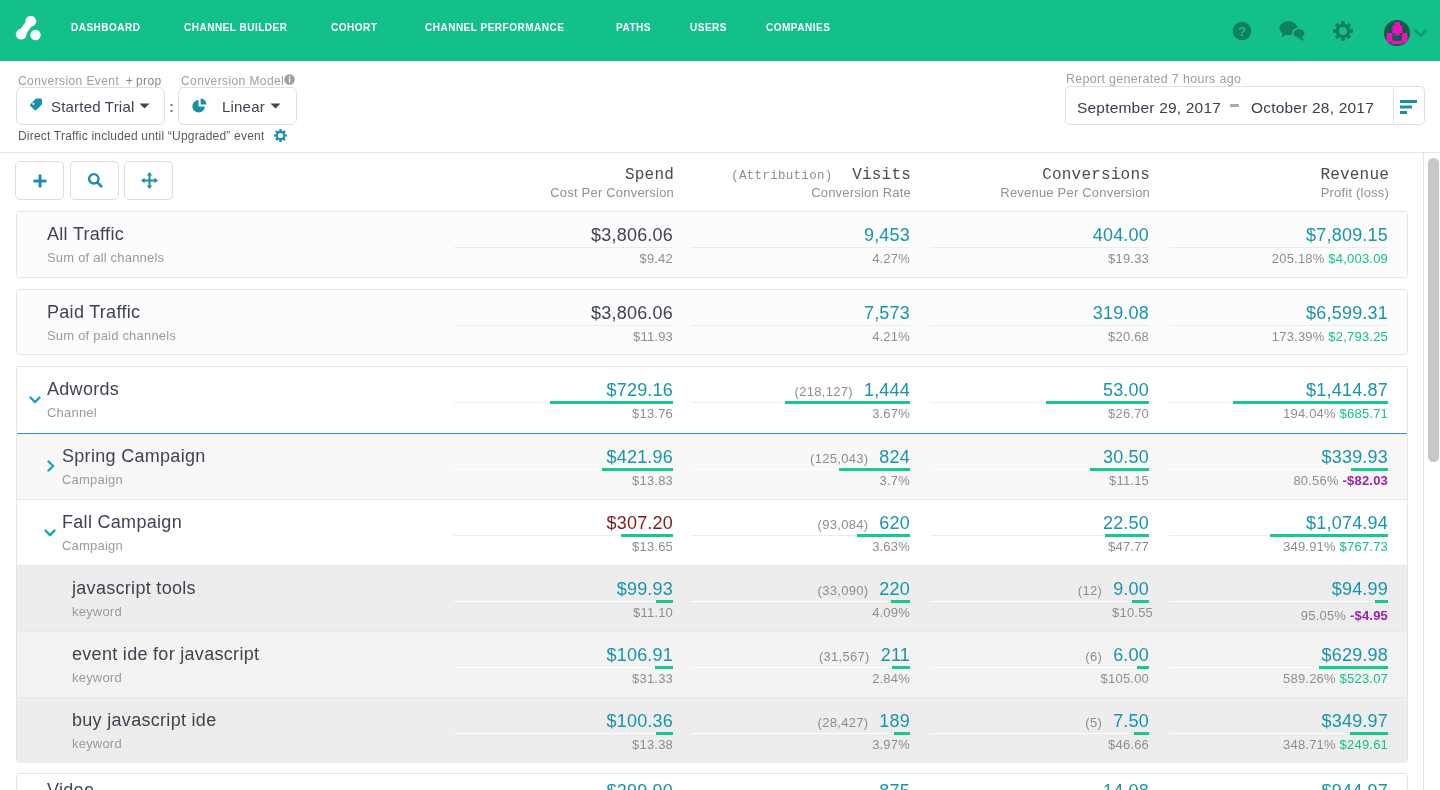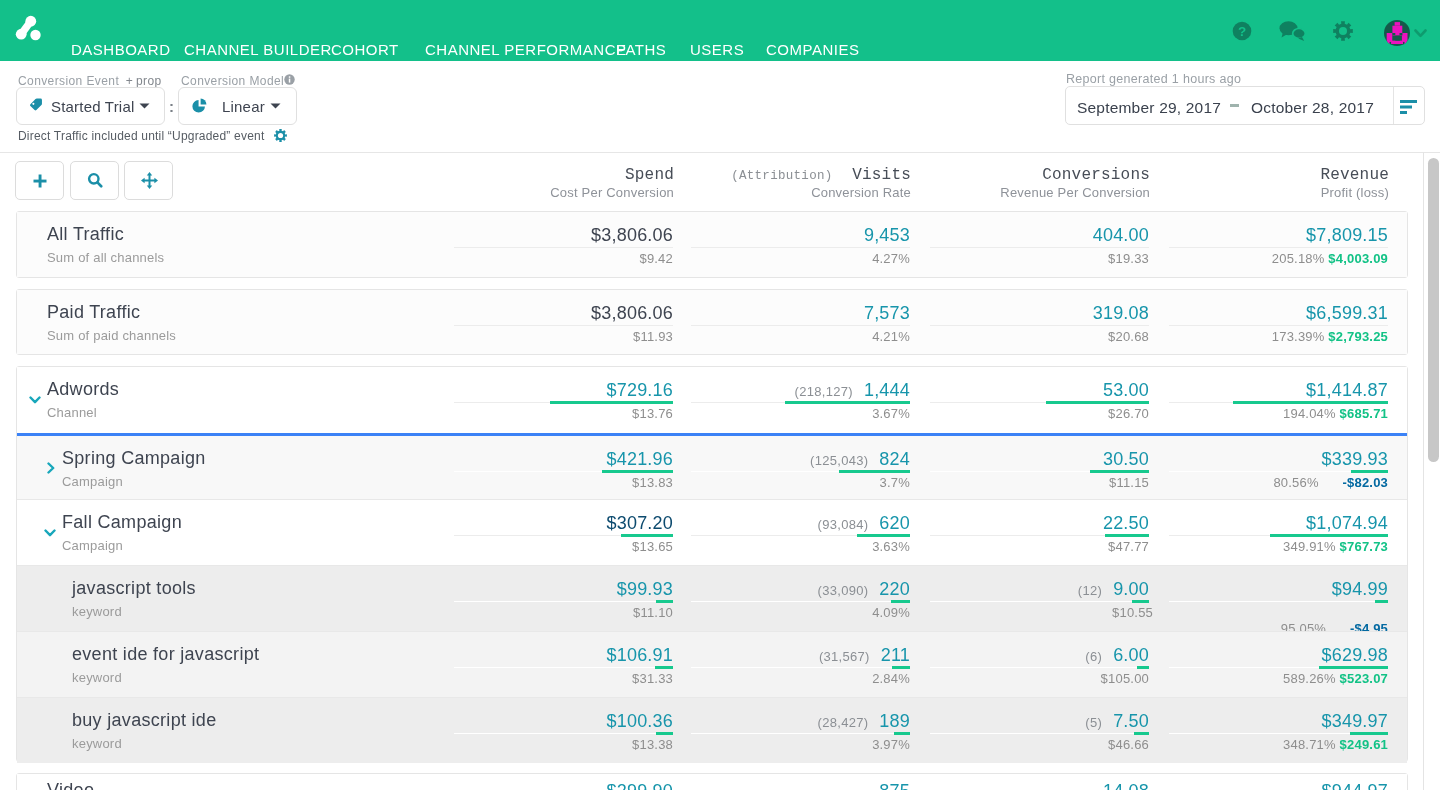--- a/index.html
+++ b/index.html
@@ -1,36 +1,36 @@
 <!DOCTYPE html>
 <html><head><meta charset="utf-8"><style>
 *{margin:0;padding:0;box-sizing:border-box;}
 body{font-family:"Liberation Sans",sans-serif;background:#fff;}
 #page{position:relative;width:1440px;height:790px;overflow:hidden;background:#fff;}
 .abs{position:absolute;}
 #nav{position:absolute;left:0;top:0;width:1440px;height:61px;background:#13c08a;}
-.navitem{position:absolute;top:42px;font-size:15px;font-weight:400;letter-spacing:0.5px;color:#fff;line-height:1;}
+.navitem{position:absolute;top:23px;font-size:10px;font-weight:700;letter-spacing:0.5px;color:#fff;line-height:1;}
 .lbl{position:absolute;font-size:12px;letter-spacing:.4px;color:#9aa0a6;line-height:1;}
 .box{position:absolute;background:#fff;border:1px solid #e0e0e0;border-radius:6px;}
 .boxtxt{position:absolute;font-size:15px;color:#3e4450;line-height:1;letter-spacing:.2px;}
 .btn{position:absolute;width:49px;height:39px;background:#fff;border:1px solid #dcdcdc;border-radius:5px;}
 .hl{position:absolute;font-size:16px;color:#474d57;line-height:1;letter-spacing:.2px;font-family:Liberation Mono, monospace;}
 .hs{position:absolute;font-size:13px;color:#8e9299;line-height:1;letter-spacing:.2px;}
 .card{position:absolute;left:16px;width:1392px;background:#fcfcfc;border:1px solid #e5e5e5;border-radius:3px;}
 .row{position:absolute;left:0;width:100%;height:66px;}
 .rt{position:absolute;top:13px;font-size:18px;color:#3e4450;line-height:1;letter-spacing:.3px;}
 .rs{position:absolute;top:39px;font-size:13px;color:#9b9b9b;line-height:1;letter-spacing:.2px;}
 .vl{position:absolute;top:14px;line-height:1;white-space:nowrap;}
 .v{font-size:18px;letter-spacing:.2px;}
 .imp{font-size:13px;color:#8b8f94;letter-spacing:.3px;margin-right:11px;}
 .sub{position:absolute;top:40px;font-size:13px;color:#8e8e8e;line-height:1;letter-spacing:.2px;white-space:nowrap;}
 .track{position:absolute;top:35px;height:1px;width:219px;}
 .fill{position:absolute;top:34px;height:3px;background:#17c98e;}
-.pg{font-weight:700;color:#12c286;}
-.pr{font-weight:700;color:#0369a1;margin-left:20px;}
+.pg{font-weight:400;color:#12c286;}
+.pr{font-weight:700;color:#a21caf;}
 .pct{color:#8e8e8e;}
 </style></head><body>
 <div id="page">
 
 <div id="nav">
 <svg class="abs" style="left:0px;top:0px" width="60" height="50" viewBox="0 0 60 50">
         <line x1="30.6" y1="21.4" x2="21.4" y2="34" stroke="#fff" stroke-width="7.4"></line>
         <circle cx="30.8" cy="21.2" r="5.4" fill="#fff"></circle>
         <circle cx="21.2" cy="34.2" r="5.4" fill="#fff"></circle>
         <circle cx="35.5" cy="35" r="5.2" fill="#fff"></circle>
@@ -109,21 +109,21 @@
     </svg>
 <div class="boxtxt" style="left:222px;top:99px">Linear</div>
 <svg class="abs" style="left:270px;top:103px" width="11" height="6" viewBox="0 0 11 6">
       <path d="M0.5,0.5 h10 l-5,5 z" fill="#3e4450"></path>
     </svg>
 <div class="abs" style="left:18px;top:130px;font-size:12px;color:#565c63;letter-spacing:.2px;line-height:1">Direct Traffic included until “Upgraded” event</div>
 <div class="abs" style="left:274px;top:128px"><svg width="13" height="13" viewBox="0 0 13 13">
         <path d="M5.23,0.12 L7.77,0.12 L7.59,1.75 L9.09,2.37 L10.11,1.10 L11.90,2.89 L10.63,3.91 L11.25,5.41 L12.88,5.23 L12.88,7.77 L11.25,7.59 L10.63,9.09 L11.90,10.11 L10.11,11.90 L9.09,10.63 L7.59,11.25 L7.77,12.88 L5.23,12.88 L5.41,11.25 L3.91,10.63 L2.89,11.90 L1.10,10.11 L2.37,9.09 L1.75,7.59 L0.12,7.77 L0.12,5.23 L1.75,5.41 L2.37,3.91 L1.10,2.89 L2.89,1.10 L3.91,2.37 L5.41,1.75 Z" fill="#1b8fa8" fill-rule="evenodd"></path>
         <circle cx="6.5" cy="6.5" r="2.60" fill="#fff"></circle>
       </svg></div>
-<div class="abs" style="left:1066px;top:73px;font-size:12.5px;color:#9aa0a6;letter-spacing:.3px;line-height:1">Report generated 1 hours ago</div>
+<div class="abs" style="left:1066px;top:73px;font-size:12.5px;color:#9aa0a6;letter-spacing:.3px;line-height:1">Report generated 7 hours ago</div>
 <div class="box" style="left:1065px;top:86px;width:360px;height:39px;border-radius:5px"></div>
 <div class="abs" style="left:1077px;top:100px;font-size:15.5px;color:#3a414d;letter-spacing:.2px;line-height:1">September 29, 2017</div>
 <div class="abs" style="left:1230px;top:104px;width:9px;height:3px;background:#9fb3ad"></div>
 <div class="abs" style="left:1251px;top:100px;font-size:15.5px;color:#3a414d;letter-spacing:.2px;line-height:1">October 28, 2017</div>
 <div class="abs" style="left:1393px;top:87px;width:1px;height:37px;background:#e4e4e4"></div>
 <svg class="abs" style="left:1400px;top:100px" width="18" height="14" viewBox="0 0 18 14">
       <rect x="0" y="0" width="17" height="3" fill="#1b8fa8"></rect>
       <rect x="0" y="5.5" width="12" height="3" fill="#1b8fa8"></rect>
       <rect x="0" y="11" width="7" height="3" fill="#1b8fa8"></rect>
     </svg>
@@ -212,21 +212,21 @@
         <div class="sub" style="right:497px;top:40px">3.67%</div>
         <div class="track" style="right:258px;top:35px;background:#ececec"></div>
         <div class="fill" style="right:258px;top:34px;width:103px"></div>
         <div class="vl" style="right:258px;top:14px"><span></span><span class="v" style="color:#1795ab">53.00</span></div>
         <div class="sub" style="right:258px;top:40px">$26.70</div>
         <div class="track" style="right:19px;top:35px;background:#ececec"></div>
         <div class="fill" style="right:19px;top:34px;width:155px"></div>
         <div class="vl" style="right:19px;top:14px"><span></span><span class="v" style="color:#1795ab">$1,414.87</span></div>
         <div class="sub" style="right:19px;top:40px"><span class="pct">194.04%</span> <span class="pg">$685.71</span></div>
       </div>
-<div class="row" style="top:66px;height:66px;background:#f8f8f8;border-top:3px solid #3b82f6;">
+<div class="row" style="top:66px;height:66px;background:#f8f8f8;border-top:1px solid #3b82f6;">
         <svg class="abs" style="left:30px;top:26px" width="8" height="12" viewBox="0 0 8 12">
           <polyline points="1.5,1.5 6.2,6 1.5,10.5" fill="none" stroke="#18a7bb" stroke-width="2.4" stroke-linecap="round" stroke-linejoin="round"></polyline>
         </svg>
         <div class="rt" style="left:45px;top:13px">Spring Campaign</div>
         <div class="rs" style="left:45px;top:39px">Campaign</div>
         <div class="track" style="right:734px;top:35px;background:#fff"></div>
         <div class="fill" style="right:734px;top:34px;width:71px"></div>
         <div class="vl" style="right:734px;top:14px"><span></span><span class="v" style="color:#1795ab">$421.96</span></div>
         <div class="sub" style="right:734px;top:40px">$13.83</div>
         <div class="track" style="right:497px;top:35px;background:#fff"></div>
@@ -243,21 +243,21 @@
         <div class="sub" style="right:19px;top:40px"><span class="pct">80.56%</span> <span class="pr">-$82.03</span></div>
       </div>
 <div class="row" style="top:132px;height:66px;background:#fff;border-top:1px solid #e8e8e8;">
         <svg class="abs" style="left:27px;top:29px" width="12" height="8" viewBox="0 0 12 8">
           <polyline points="1.5,1.5 6,6.2 10.5,1.5" fill="none" stroke="#18a7bb" stroke-width="2.4" stroke-linecap="round" stroke-linejoin="round"></polyline>
         </svg>
         <div class="rt" style="left:45px;top:13px">Fall Campaign</div>
         <div class="rs" style="left:45px;top:39px">Campaign</div>
         <div class="track" style="right:734px;top:35px;background:#ececec"></div>
         <div class="fill" style="right:734px;top:34px;width:52px"></div>
-        <div class="vl" style="right:734px;top:14px"><span></span><span class="v" style="color:#0c4a6e">$307.20</span></div>
+        <div class="vl" style="right:734px;top:14px"><span></span><span class="v" style="color:#7f1d1d">$307.20</span></div>
         <div class="sub" style="right:734px;top:40px">$13.65</div>
         <div class="track" style="right:497px;top:35px;background:#ececec"></div>
         <div class="fill" style="right:497px;top:34px;width:53px"></div>
         <div class="vl" style="right:497px;top:14px"><span><span class="imp">(93,084)</span></span><span class="v" style="color:#1795ab">620</span></div>
         <div class="sub" style="right:497px;top:40px">3.63%</div>
         <div class="track" style="right:258px;top:35px;background:#ececec"></div>
         <div class="fill" style="right:258px;top:34px;width:44px"></div>
         <div class="vl" style="right:258px;top:14px"><span></span><span class="v" style="color:#1795ab">22.50</span></div>
         <div class="sub" style="right:258px;top:40px">$47.77</div>
         <div class="track" style="right:19px;top:35px;background:#ececec"></div>
@@ -276,21 +276,21 @@
         <div class="fill" style="right:497px;top:34px;width:19px"></div>
         <div class="vl" style="right:497px;top:14px"><span><span class="imp">(33,090)</span></span><span class="v" style="color:#1795ab">220</span></div>
         <div class="sub" style="right:497px;top:40px">4.09%</div>
         <div class="track" style="right:258px;top:35px;background:#fff"></div>
         <div class="fill" style="right:258px;top:34px;width:17px"></div>
         <div class="vl" style="right:258px;top:14px"><span><span class="imp">(12)</span></span><span class="v" style="color:#1795ab">9.00</span></div>
         <div class="sub" style="right:254px;top:40px">$10.55</div>
         <div class="track" style="right:19px;top:35px;background:#fff"></div>
         <div class="fill" style="right:19px;top:34px;width:13px"></div>
         <div class="vl" style="right:19px;top:14px"><span></span><span class="v" style="color:#1795ab">$94.99</span></div>
-        <div class="sub" style="right:19px;top:56px"><span class="pct">95.05%</span> <span class="pr">-$4.95</span></div>
+        <div class="sub" style="right:19px;top:43px"><span class="pct">95.05%</span> <span class="pr">-$4.95</span></div>
       </div>
 <div class="row" style="top:264px;height:66px;background:#f3f3f3;border-top:1px solid #e8e8e8;">
         <div class="rt" style="left:55px;top:13px">event ide for javascript</div>
         <div class="rs" style="left:55px;top:39px">keyword</div>
         <div class="track" style="right:734px;top:35px;background:#fff"></div>
         <div class="fill" style="right:734px;top:34px;width:18px"></div>
         <div class="vl" style="right:734px;top:14px"><span></span><span class="v" style="color:#1795ab">$106.91</span></div>
         <div class="sub" style="right:734px;top:40px">$31.33</div>
         <div class="track" style="right:497px;top:35px;background:#fff"></div>
         <div class="fill" style="right:497px;top:34px;width:18px"></div>

